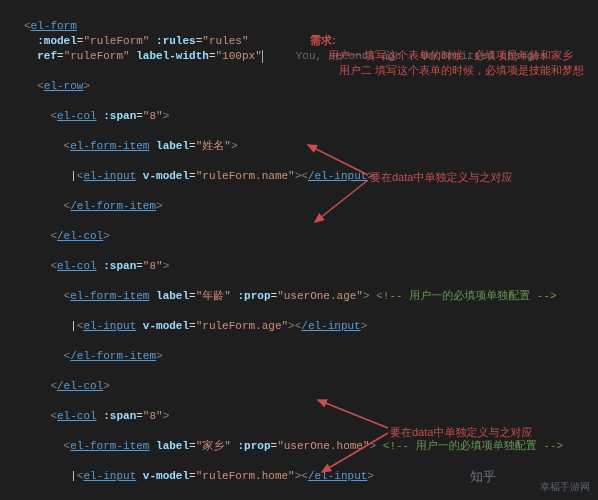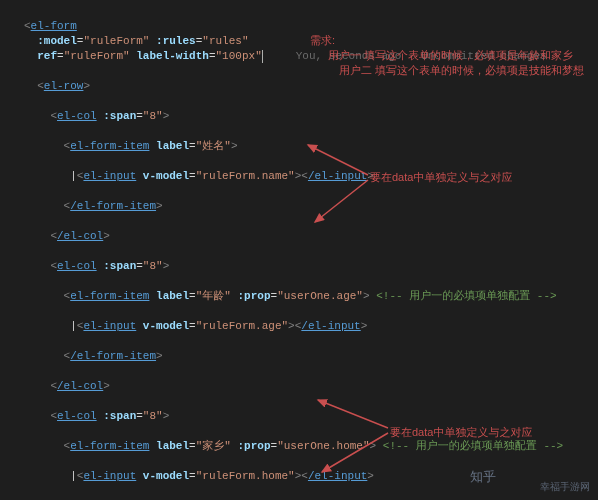--- a/index.html
+++ b/index.html
@@ -68,21 +68,21 @@
 
 
 
 
 
 
 
 
 </div>
 
-<div class="red-note" style="top:33px; left:310px; font-weight:normal;">需求:</div>
+<div class="red-note" style="top:33px; left:310px; font-weight:bold;">需求:</div>
 <div class="red-note" style="top:48px; left:328px;">用户一 填写这个表单的时候，必填项是年龄和家乡</div>
 <div class="red-note" style="top:63px; left:339px;">用户二 填写这个表单的时候，必填项是技能和梦想</div>
 <div class="red-note" style="top:170px; left:370px;">要在data中单独定义与之对应</div>
 <div class="red-note" style="top:425px; left:390px;">要在data中单独定义与之对应</div>
 
 <svg class="arrows" width="598" height="500">
   <defs>
     <marker id="ah" markerWidth="8" markerHeight="8" refX="6" refY="3" orient="auto">
       <path d="M0,0 L7,3 L0,6 Z" fill="#c94f4f"></path>
     </marker>

